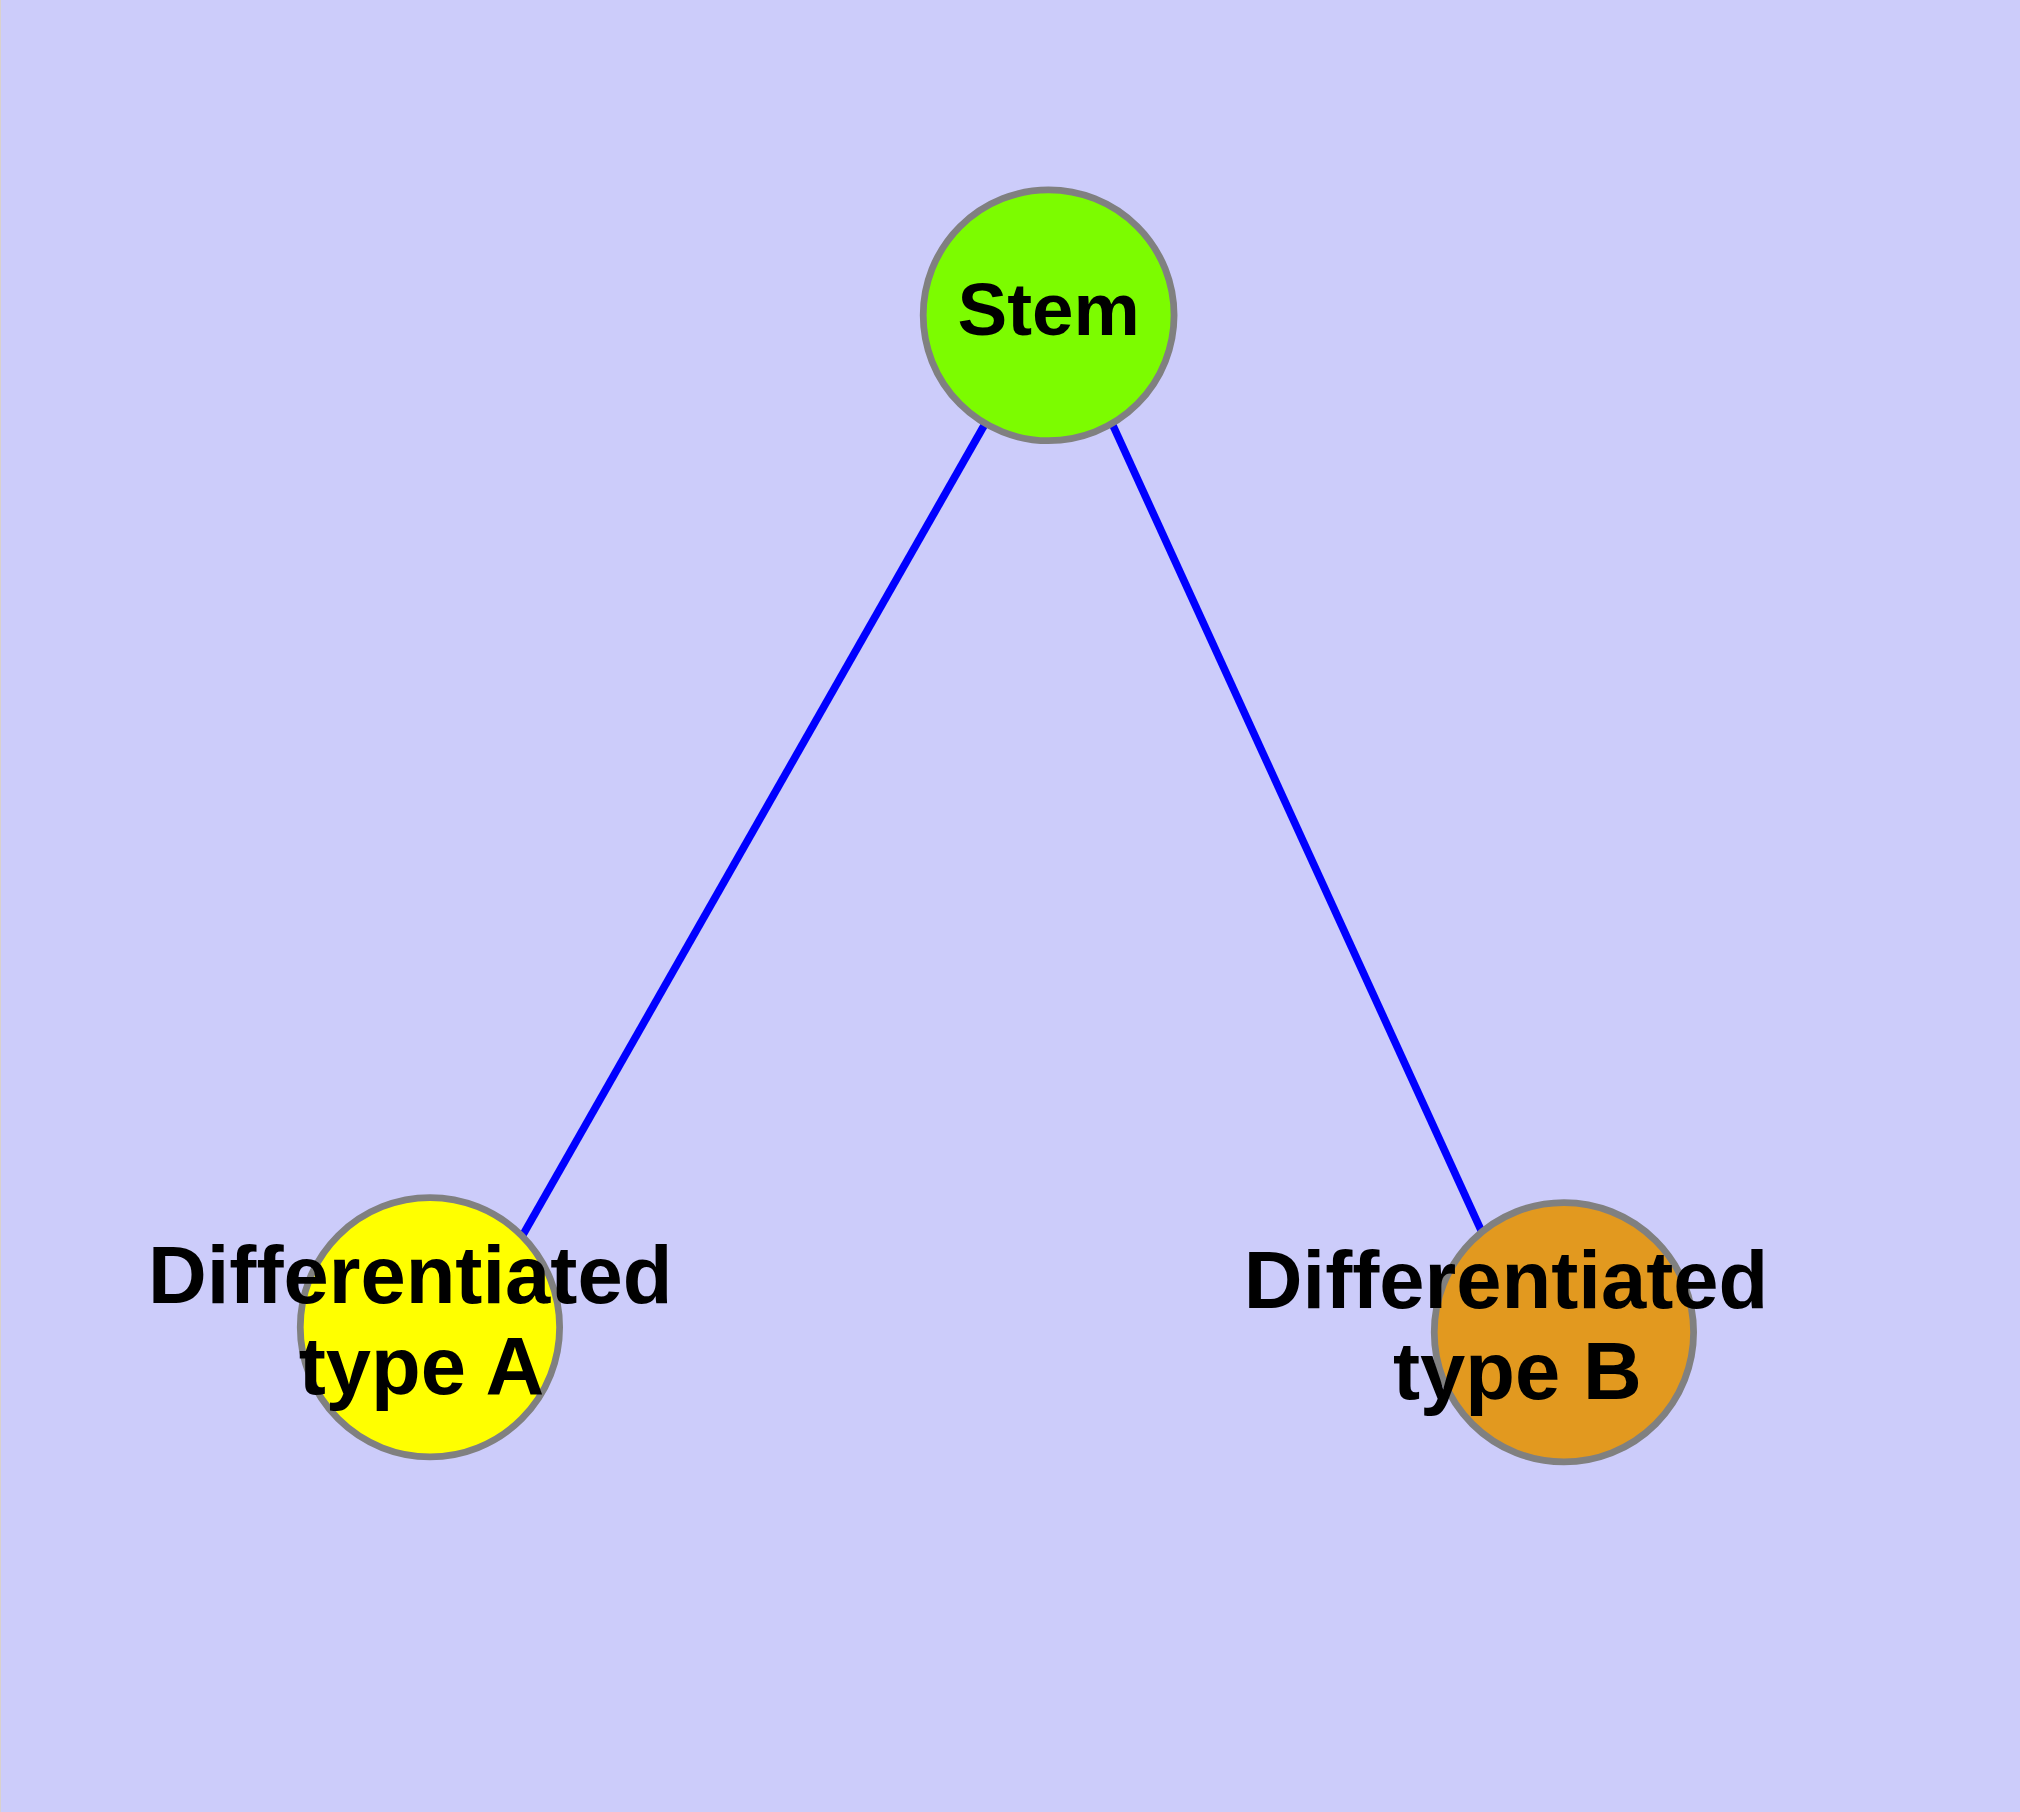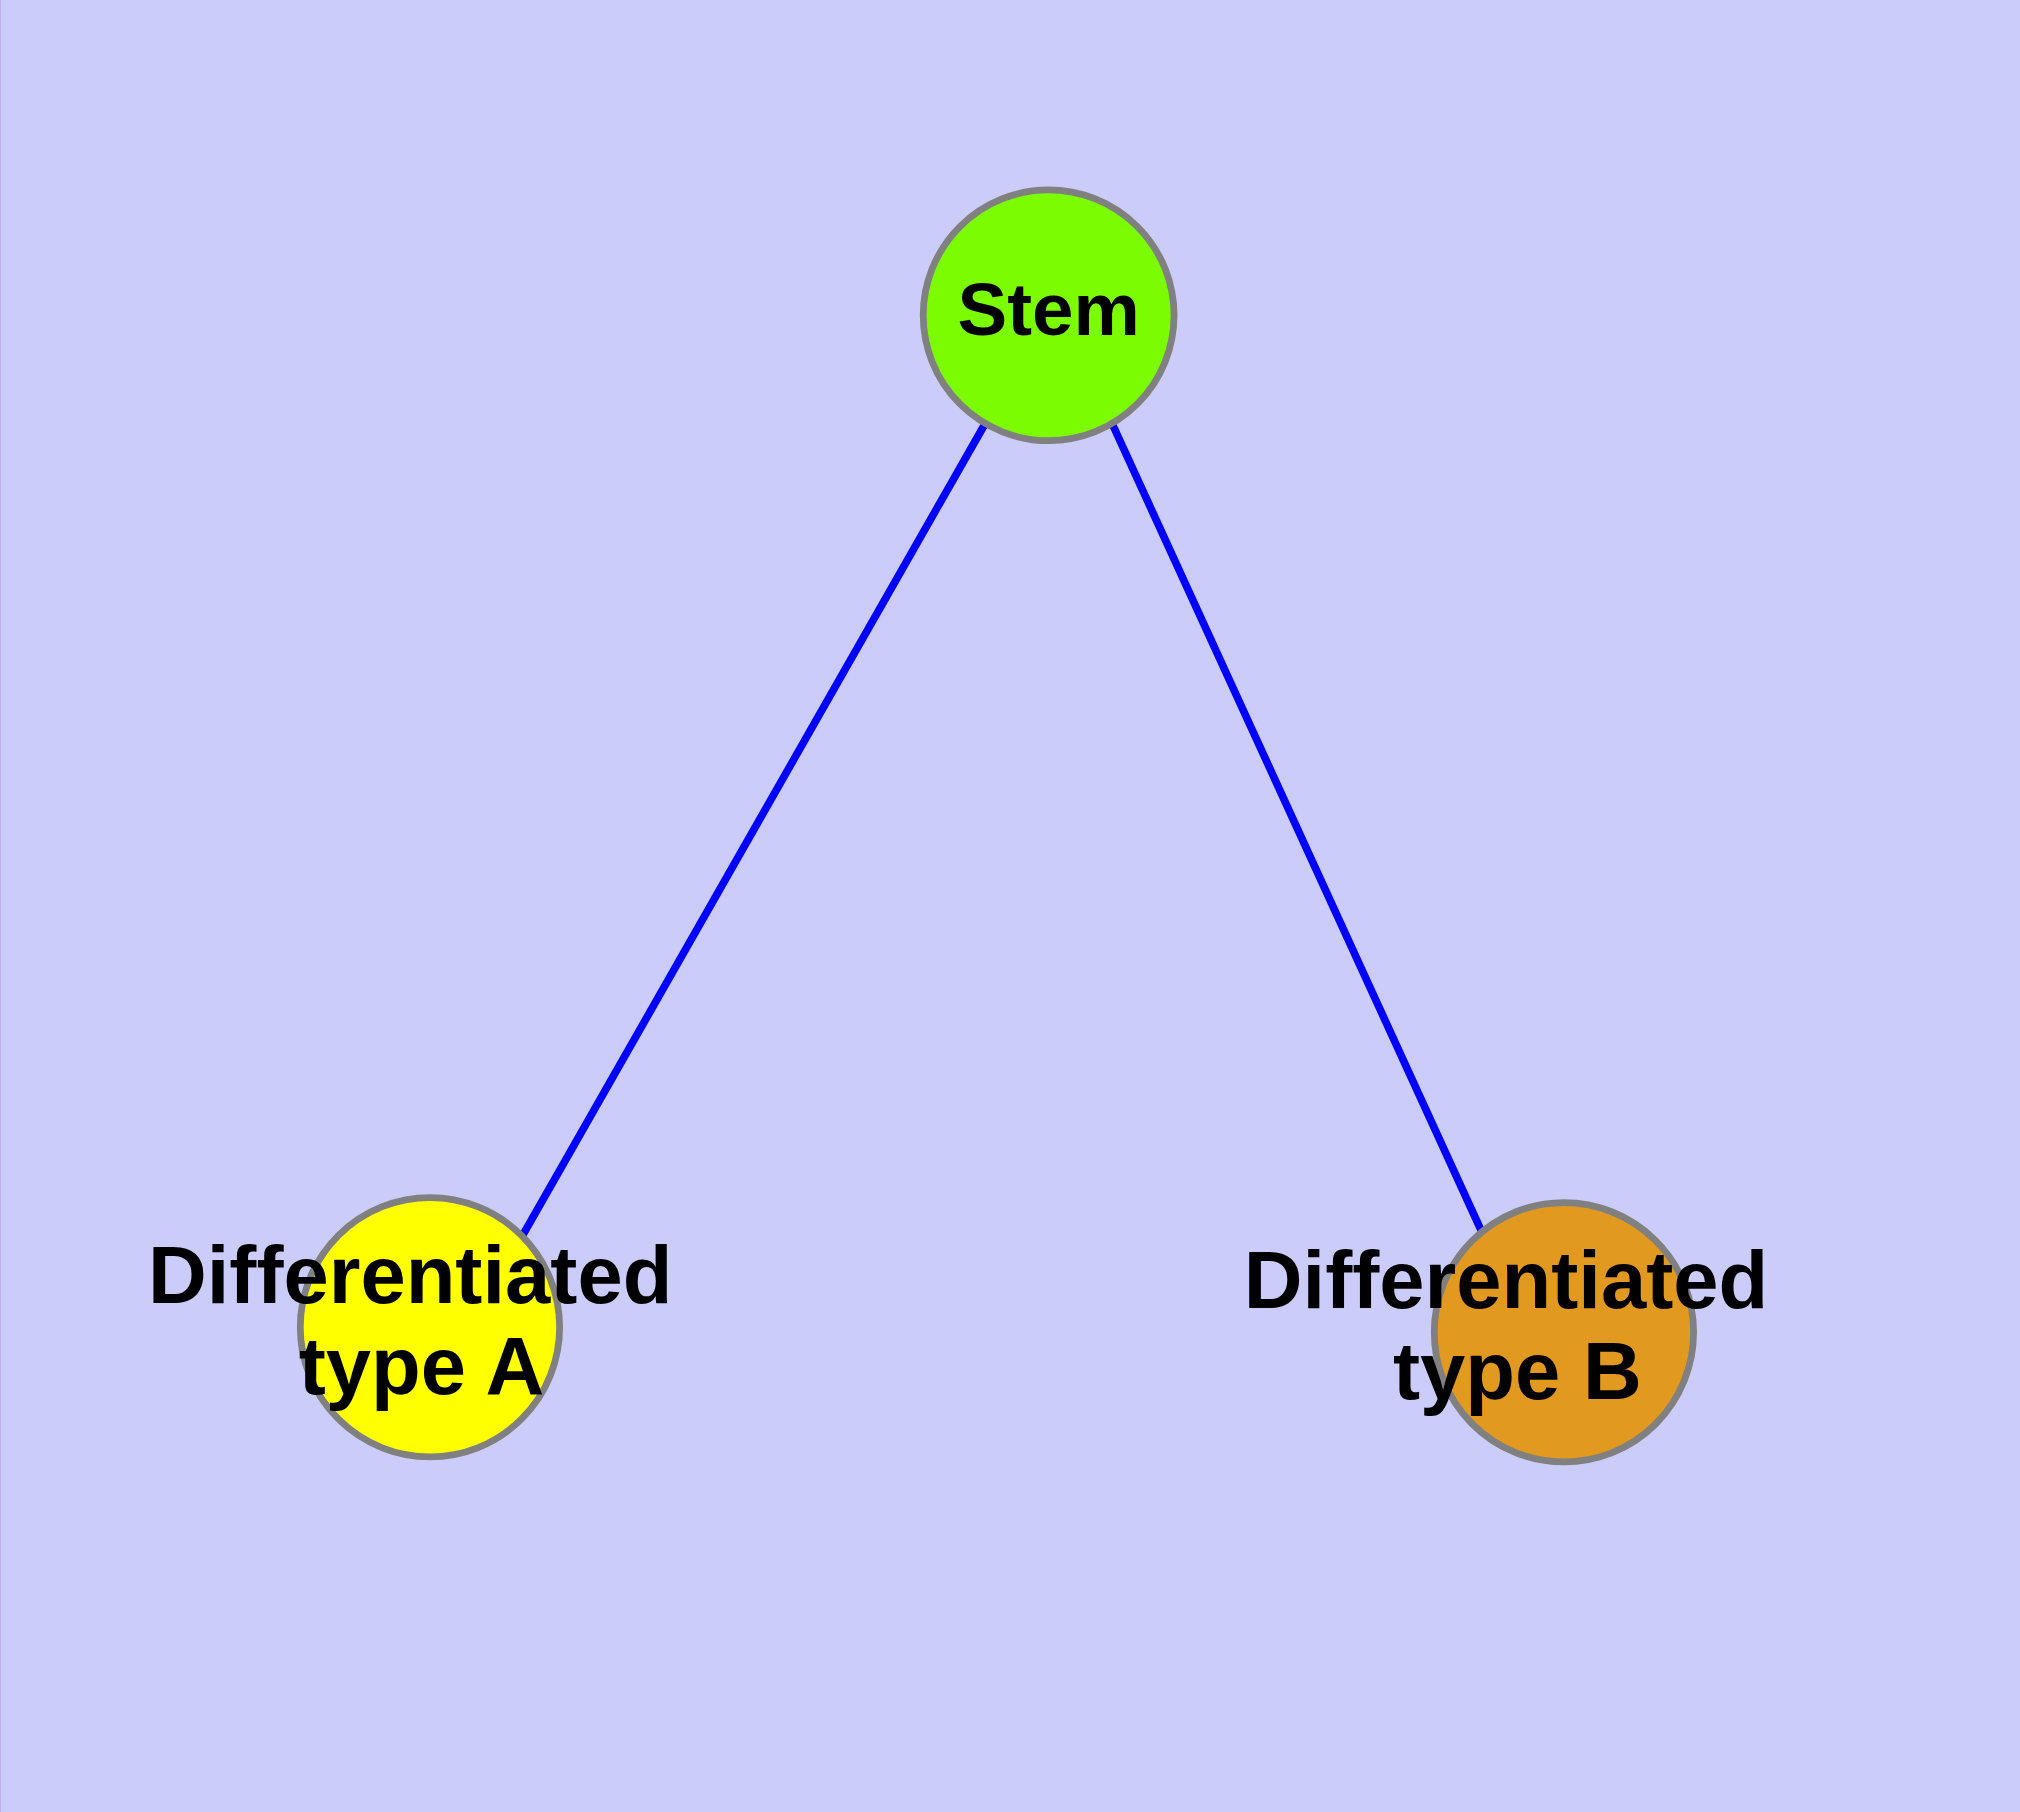--- a/index.html
+++ b/index.html
@@ -11,21 +11,21 @@
   body {
     width: 2021px;
     height: 1812px;
     overflow: hidden;
     font-family: "Liberation Sans", sans-serif;
   }
   #graph-canvas {
     position: relative;
     width: 2021px;
     height: 1812px;
-    background: #8b5cf6;
+    background: #fde047;
   }
   #graph-svg {
     position: absolute;
     top: 0;
     left: 0;
     width: 2021px;
     height: 1812px;
     display: block;
   }
   .node-label {

